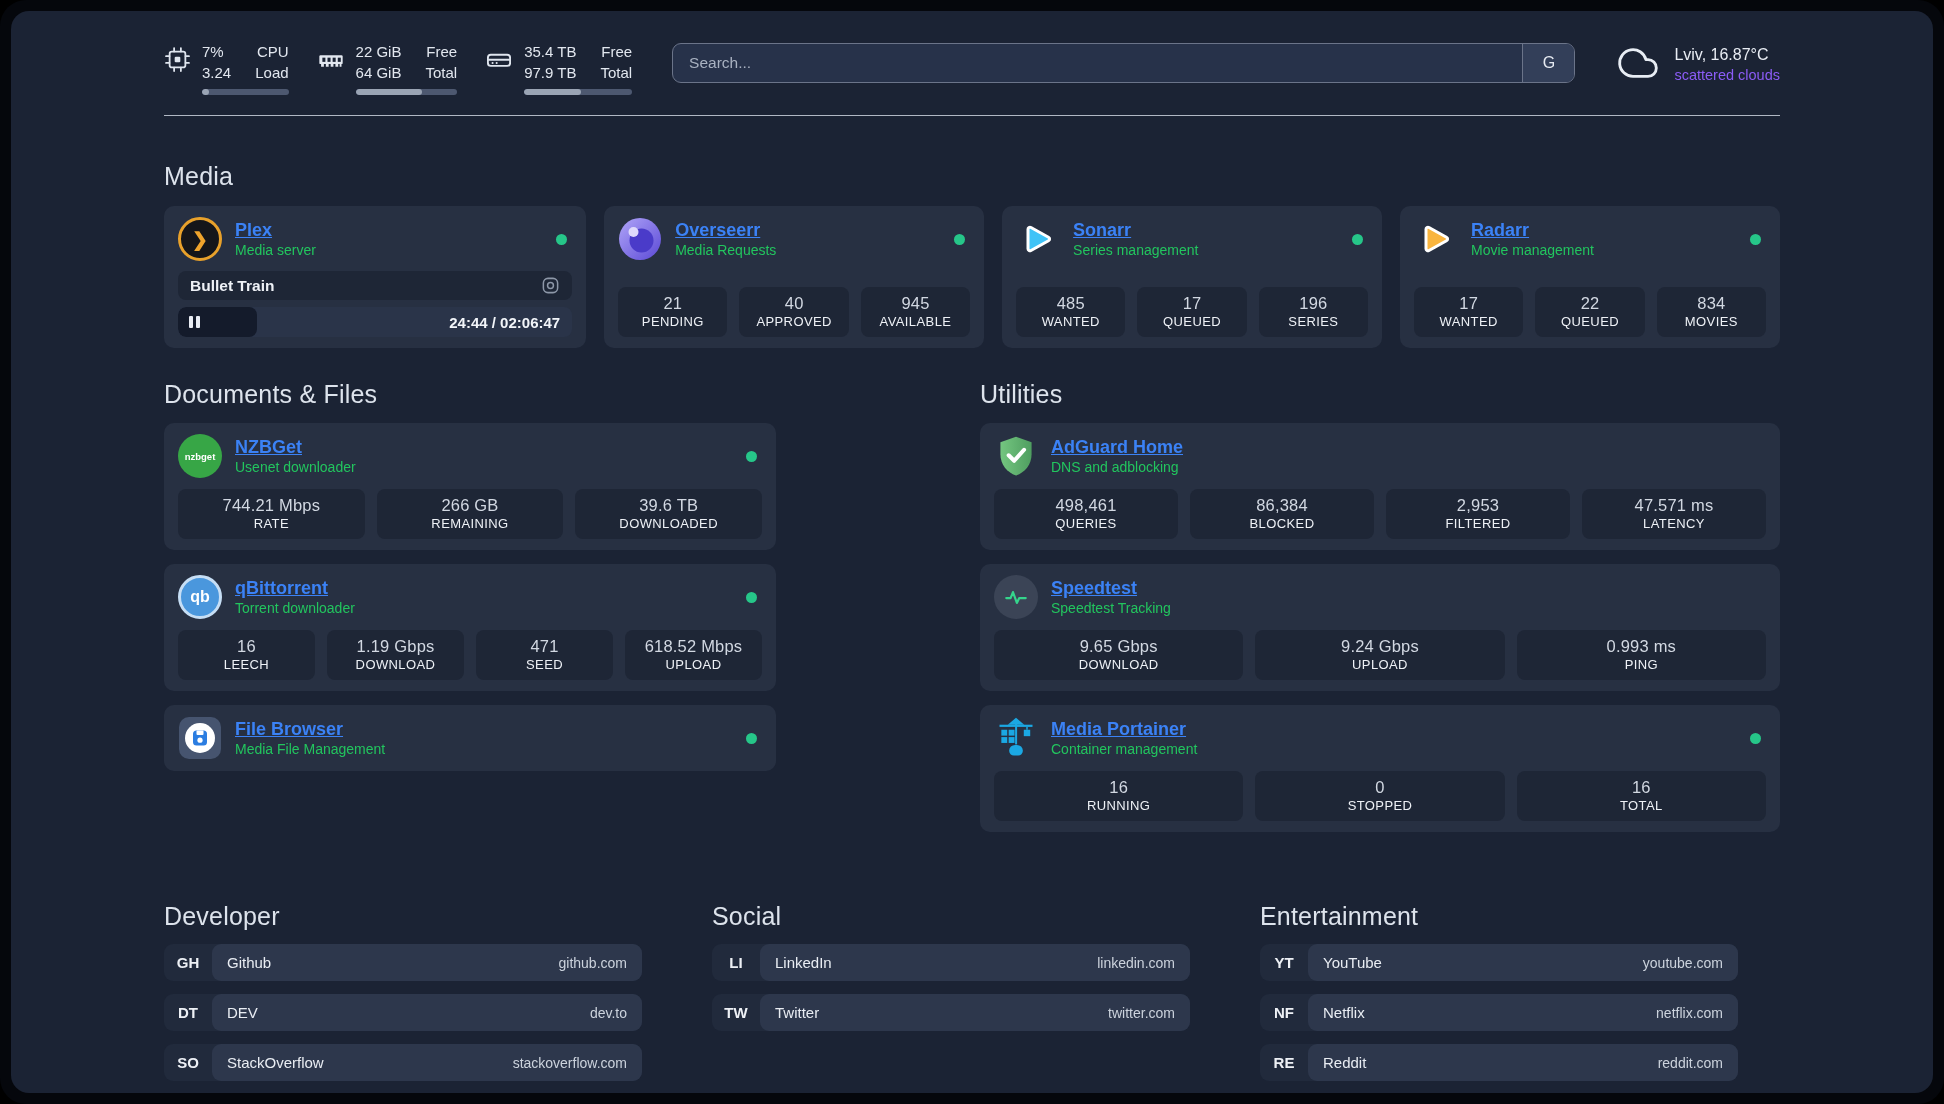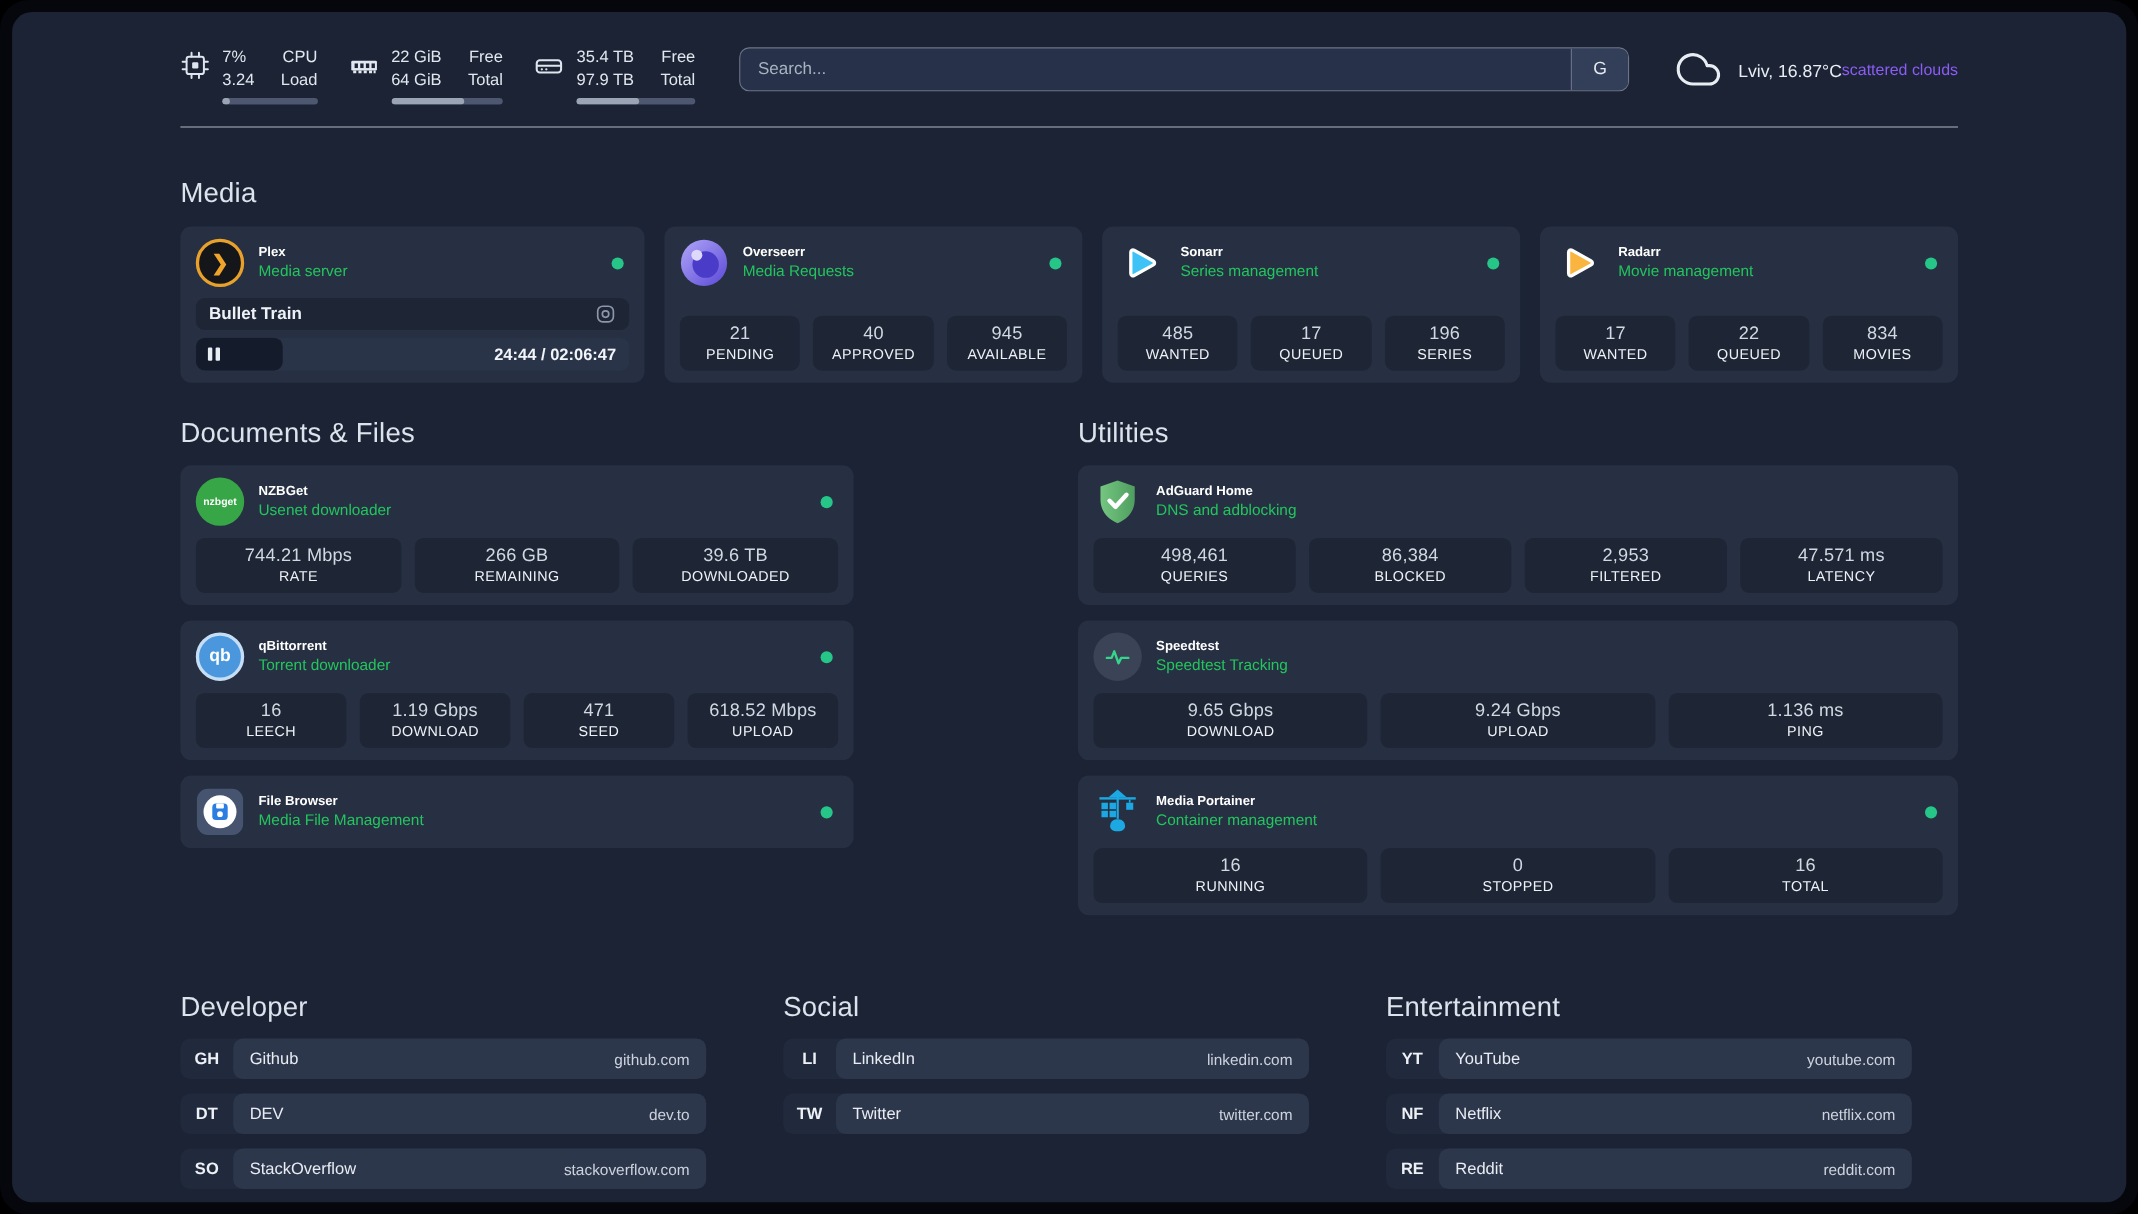--- a/index.html
+++ b/index.html
@@ -30,21 +30,21 @@
                 background:#27324a; overflow:hidden; }
   .search-input { flex:1; background:transparent; border:none; outline:none;
                   color:#dfe4ec; font-size:15.5px; padding:0 16px;
                   font-family:"Liberation Sans", sans-serif; }
   .search-input::placeholder { color:#a9b2c1; }
   .search-engine { width:52px; display:flex; align-items:center; justify-content:center;
                    background:#333f59; border-left:1.5px solid #6b7489;
                    color:#e6eaf1; font-size:16px; cursor:pointer; }
 
   .weather { display:flex; align-items:center; gap:13px; flex:none; margin-top:2px; }
-  .weather-texts { display:flex; flex-direction:row; line-height:1.35; }
+  .weather-texts { display:flex; flex-direction:column; line-height:1.35; }
   .weather-temp { font-size:16px; color:#e9edf4; }
   .weather-cond { font-size:14.5px; color:#8b5cf6; }
 
   .divider { margin-top:20px; border-top:1px solid rgba(203,210,222,0.85); }
 
   
   .section-title { font-size:25px; color:#dde3ec; font-weight:500; letter-spacing:.2px; }
   .media-section { margin-top:46px; }
   .media-row { display:flex; gap:18px; margin-top:15px; align-items:stretch; }
 
@@ -58,21 +58,21 @@
               align-items:center; justify-content:center; }
   .icon-circle { width:44px; height:44px; border-radius:50%; display:flex;
                  align-items:center; justify-content:center; }
   .plex-ic { background:#15161a; border:3px solid #e8a12b; color:#efa42c;
              font-weight:700; font-size:19px; }
   .nzb-ic { background:#37a646; color:#fff; font-weight:700; font-size:9.5px; }
   .qb-ic { background:#4a97dd; border:3px solid #c6def5; color:#fff;
            font-weight:700; font-size:16px; }
   .st-ic { background:#3b4456; }
   .app-titles { display:flex; flex-direction:column; line-height:1.28; }
-  .app-name { font-size:12px; font-weight:700; color:#ffffff; }
+  .app-name { font-size:18px; font-weight:700; color:#3b82f6;text-decoration:underline; }
   .app-sub { font-size:14px; color:#22c55e; font-weight:400; }
   .status-dot { width:11px; height:11px; border-radius:50%; background:#26c689;
                 margin-left:auto; align-self:center; margin-right:5px; flex:none; }
 
   .stats-row { display:flex; gap:12px; margin-top:auto; padding-top:11px; }
   .stat { flex:1; background:#1e2636; border-radius:8px; padding:7px 4px 8px;
           text-align:center; }
   .stat-value { font-size:16.5px; color:#d2d8e2; letter-spacing:.2px; }
   .stat-label { font-size:13px; font-weight:400; color:#eef1f6; margin-top:1px;
                 letter-spacing:.4px; }
@@ -484,21 +484,21 @@
         <div class="stats-row">
           <div class="stat">
             <div class="stat-value">9.65 Gbps</div>
             <div class="stat-label">DOWNLOAD</div>
           </div>
           <div class="stat">
             <div class="stat-value">9.24 Gbps</div>
             <div class="stat-label">UPLOAD</div>
           </div>
           <div class="stat">
-            <div class="stat-value">1.136 ms</div>
+            <div class="stat-value">0.993 ms</div>
             <div class="stat-label">PING</div>
           </div>
         </div>
       </div>
 
       <div class="card">
         <div class="card-head">
           <span class="app-icon">
             <svg width="44" height="44" viewBox="0 0 48 48" fill="#1ba8e3">
               <rect x="23" y="5" width="2.2" height="26"></rect>

